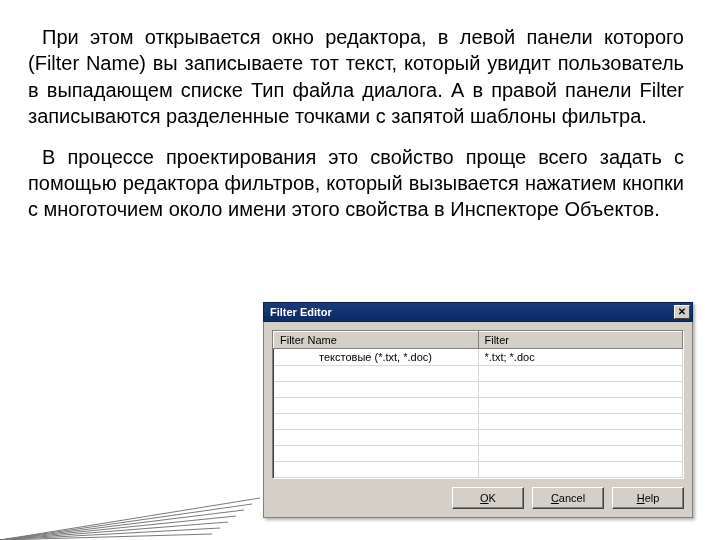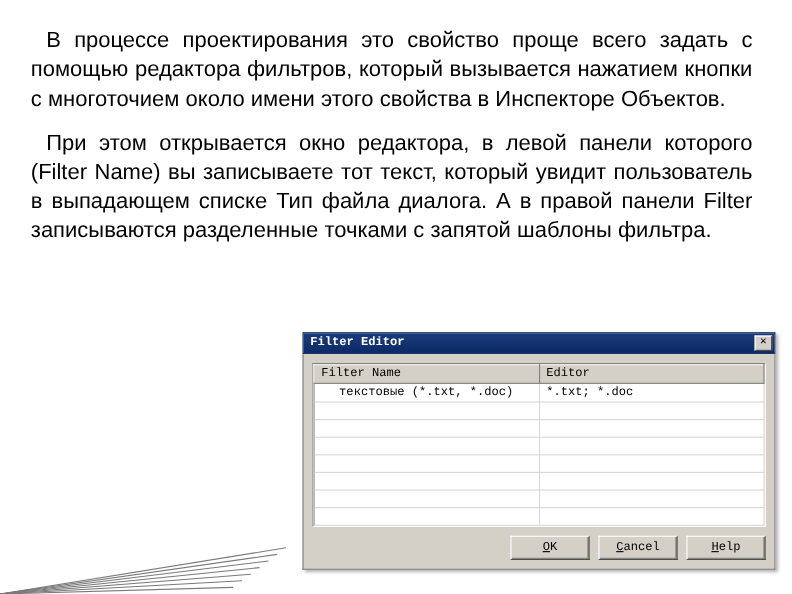--- a/index.html
+++ b/index.html
@@ -30,23 +30,23 @@
     position: absolute;
     left: 0; bottom: 0;
     width: 260px; height: 100px;
     pointer-events: none;
   }
   .decor svg { width: 100%; height: 100%; display: block; }
 
   
   .dlg {
     position: absolute;
-    left: 275px; top: 302px;
+    left: 263px; top: 302px;
     width: 430px;
-    font-family: Liberation Mono, monospace;
+    font-family: Liberation Sans, sans-serif;
     font-size: 11px;
     box-shadow: 2px 2px 3px rgba(0,0,0,.3);
   }
   .titlebar {
     height: 20px;
     background: linear-gradient(180deg, #1a3b7a 0%, #0b2a66 100%);
     color: #fff;
     display: flex;
     align-items: center;
     padding: 0 2px 0 6px;
@@ -119,23 +119,23 @@
     display: flex; align-items: center; justify-content: center;
     color: #000;
   }
   .winbtn .ul { text-decoration: underline; }
 </style>
 </head>
 <body>
 
 <div class="page">
 
+  <p class="para"><span class="indent"></span><span>При этом открывается окно редактора, в левой панели которого (Filter Name) вы записываете тот текст, который увидит пользователь в выпадающем списке Тип файла диалога. А в правой панели Filter записываются разделенные точками с запятой шаблоны фильтра.</span></p>
+
   <p class="para"><span class="indent"></span><span>В процессе проектирования это свойство проще всего задать с помощью редактора фильтров, который вызывается нажатием кнопки с многоточием около имени этого свойства в Инспекторе Объектов.</span></p>
-
-  <p class="para"><span class="indent"></span><span>При этом открывается окно редактора, в левой панели которого (Filter Name) вы записываете тот текст, который увидит пользователь в выпадающем списке Тип файла диалога. А в правой панели Filter записываются разделенные точками с запятой шаблоны фильтра.</span></p>
 
   <div class="decor">
     <svg viewBox="0 0 260 100" preserveAspectRatio="none">
       <g stroke="#7a7a7a" stroke-width="1">
         <line x1="0" y1="100" x2="260" y2="58"></line>
         <line x1="0" y1="100" x2="252" y2="64"></line>
         <line x1="0" y1="100" x2="244" y2="70"></line>
         <line x1="0" y1="100" x2="236" y2="76"></line>
         <line x1="0" y1="100" x2="228" y2="82"></line>
         <line x1="0" y1="100" x2="220" y2="88"></line>
@@ -154,21 +154,21 @@
     <div class="dlg-body">
       <div class="grid">
         <table>
           <colgroup>
               <col class="col-name">
               <col class="col-filter">
             </colgroup>
           <thead>
             <tr>
               <th>Filter Name</th>
-              <th>Editor</th>
+              <th>Filter</th>
             </tr>
           </thead>
           <tbody>
             <tr>
               <td>текстовые (*.txt, *.doc)</td>
               <td>*.txt; *.doc</td>
             </tr>
             <tr>
                 <td></td>
                 <td></td>

